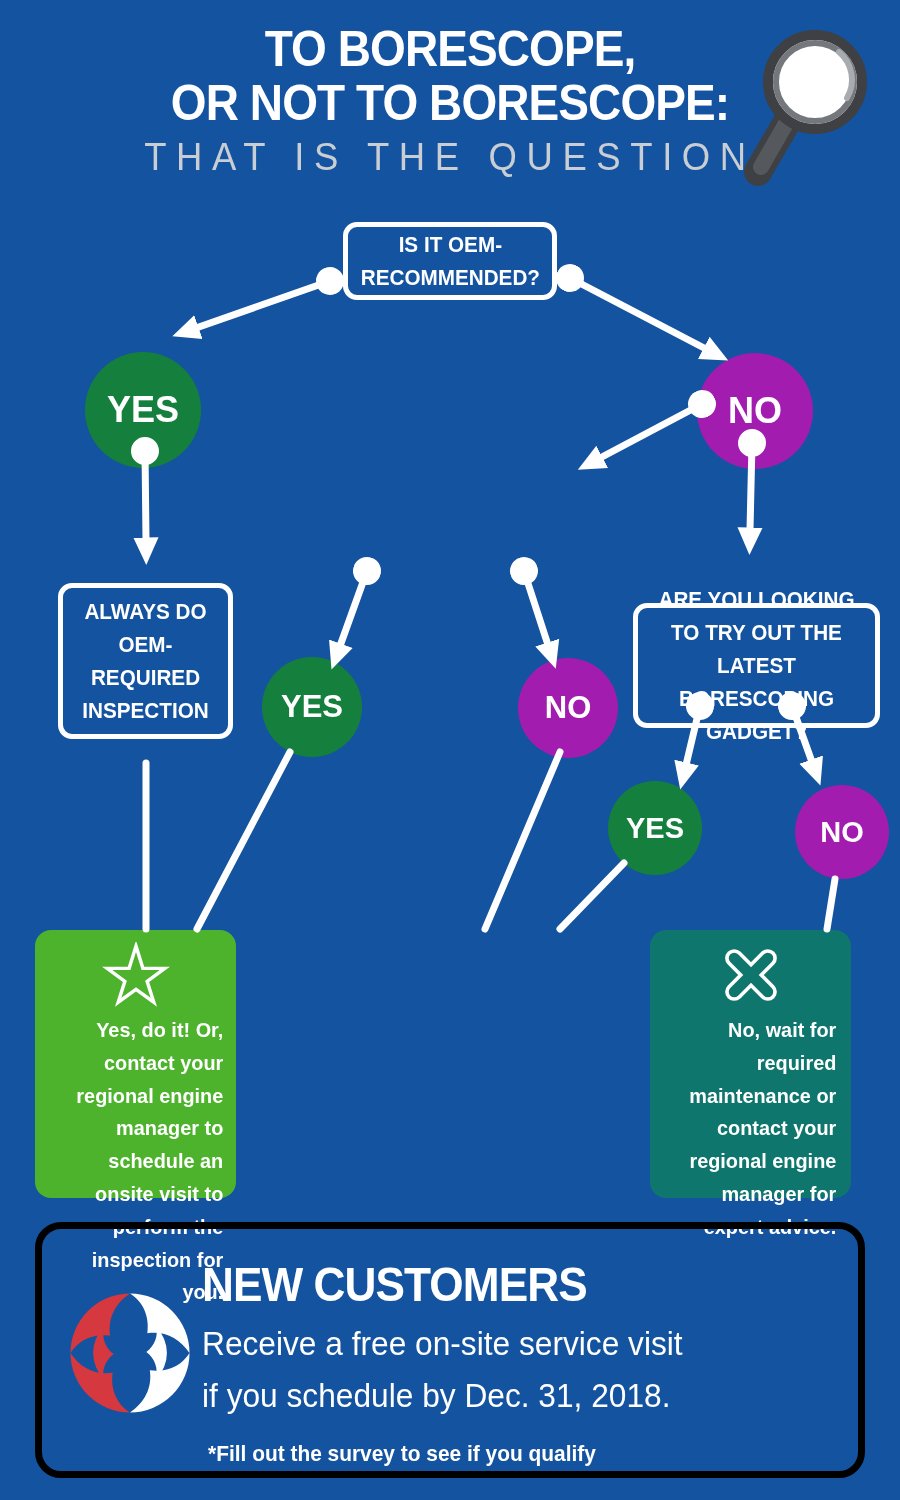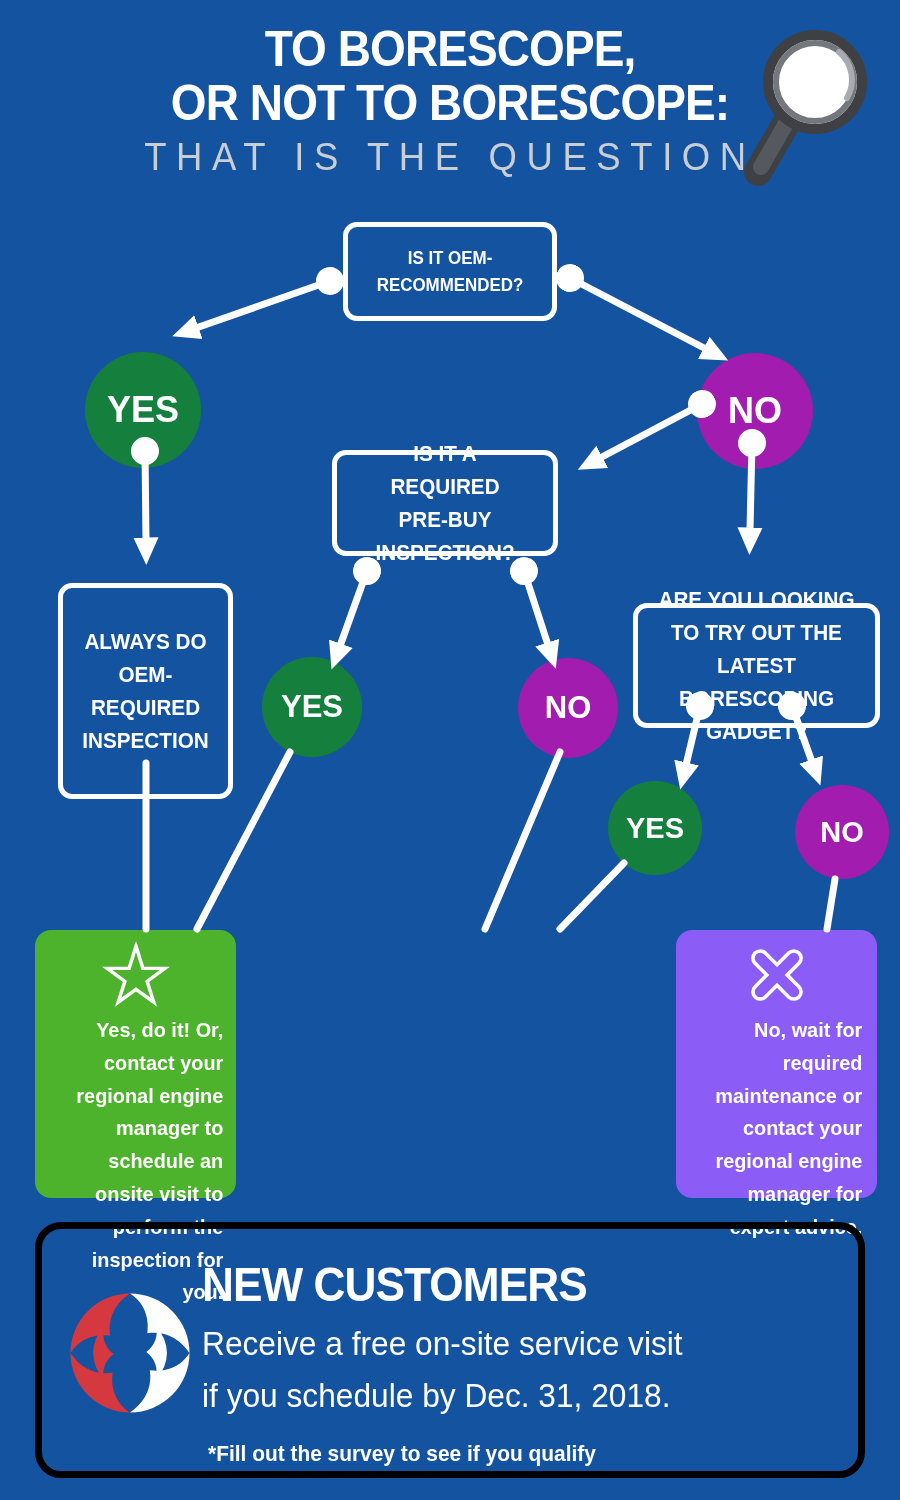--- a/index.html
+++ b/index.html
@@ -45,21 +45,21 @@
   
   .result{
     position:absolute;z-index:1;box-sizing:border-box;
     width:201px;height:268px;border-radius:16px;
     color:#fff;text-align:right;
     display:flex;flex-direction:column;align-items:center;
     padding-top:12px;
   }
   .r-green{background:#4DB32C;left:35px;top:930px;}
   .r-orange{background:#F8B55D;left:352px;top:930px;}
-  .r-red{background:#8b5cf6;left:650px;top:930px;margin-left:26px;}
+  .r-red{background:#0f766e;left:650px;top:930px;}
   .result p{
     margin:6px 0 0 0;font-weight:700;font-size:20.5px;line-height:1.6;
     transform:scaleX(0.97);
   }
   .r-green p{padding:0 10px;}
   .r-orange p{padding:0 24px;}
   .r-red p{padding:0 12px;}
   .ricon{height:66px;display:flex;align-items:center;justify-content:center;}
   
   .banner{
@@ -98,29 +98,26 @@
   <div class="magnifier">
     <svg width="135" height="180" viewBox="0 0 135 180">
       <line x1="52" y1="102" x2="23" y2="152" stroke="#3E4043" stroke-width="28" stroke-linecap="round"></line>
       <line x1="53" y1="100" x2="26" y2="147" stroke="#55585C" stroke-width="16" stroke-linecap="round"></line>
       <circle cx="80" cy="62" r="47" fill="#ffffff" stroke="#3E4043" stroke-width="10"></circle>
       <circle cx="80" cy="62" r="39" fill="none" stroke="#74777C" stroke-width="6"></circle>
       <path d="M104 32 A 36 36 0 0 1 112 78" fill="none" stroke="#A8ABB0" stroke-width="6" stroke-linecap="round"></path>
     </svg>
   </div>
 
-  <div class="qbox" style="left:343px;top:222px;width:214px;height:99px;font-size:18px;padding:0 14px;">
+  <div class="qbox" style="left:343px;top:222px;width:214px;height:78px;font-size:22px;padding:0 14px;">
     <span class="qtxt">IS IT OEM-RECOMMENDED?</span>
   </div>
 
-  <div class="qbox" style="left:332px;top:450px;width:226px;height:106px;font-size:22px;padding:0 22px;">
-    <span class="qtxt">IS IT A REQUIRED PRE-BUY INSPECTION?</span>
-  </div>
-
-  <div class="qbox" style="left:58px;top:583px;width:175px;height:216px;font-size:22px;padding:0 8px;justify-content:center;">
+
+  <div class="qbox" style="left:58px;top:583px;width:175px;height:156px;font-size:22px;padding:0 8px;justify-content:center;">
     <span class="qtxt">ALWAYS DO OEM-REQUIRED INSPECTION</span>
   </div>
 
   <div class="qbox" style="left:633px;top:568px;width:247px;height:125px;font-size:22px;padding:0 8px;margin-top:35px;">
     <span class="qtxt">ARE YOU LOOKING TO TRY OUT THE LATEST BORESCOPING GADGET?</span>
   </div>
 
   <div class="circle c-green" style="left:85px;top:352px;width:116px;height:116px;font-size:36px;">
     <span>YES</span>
   </div>

